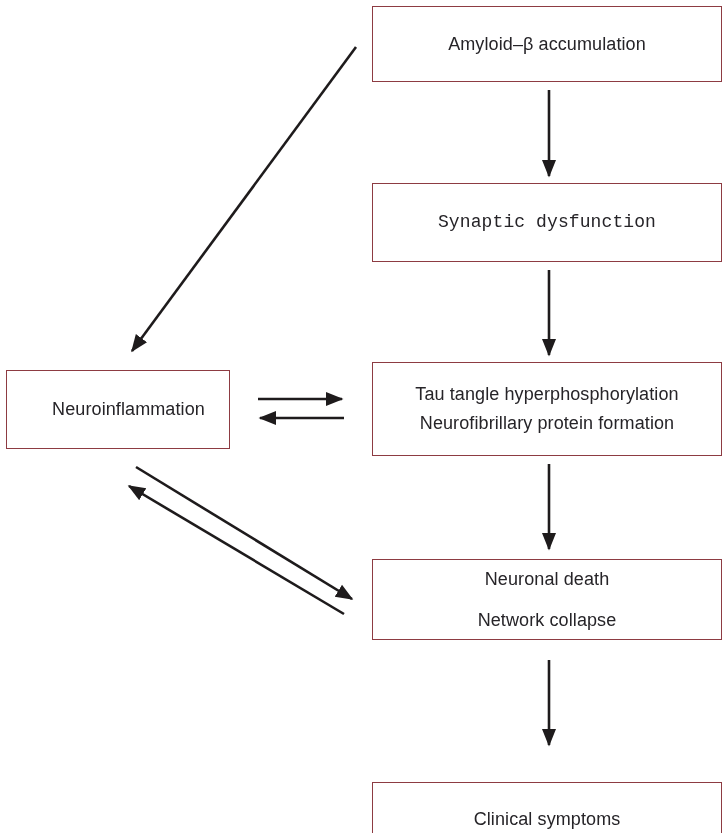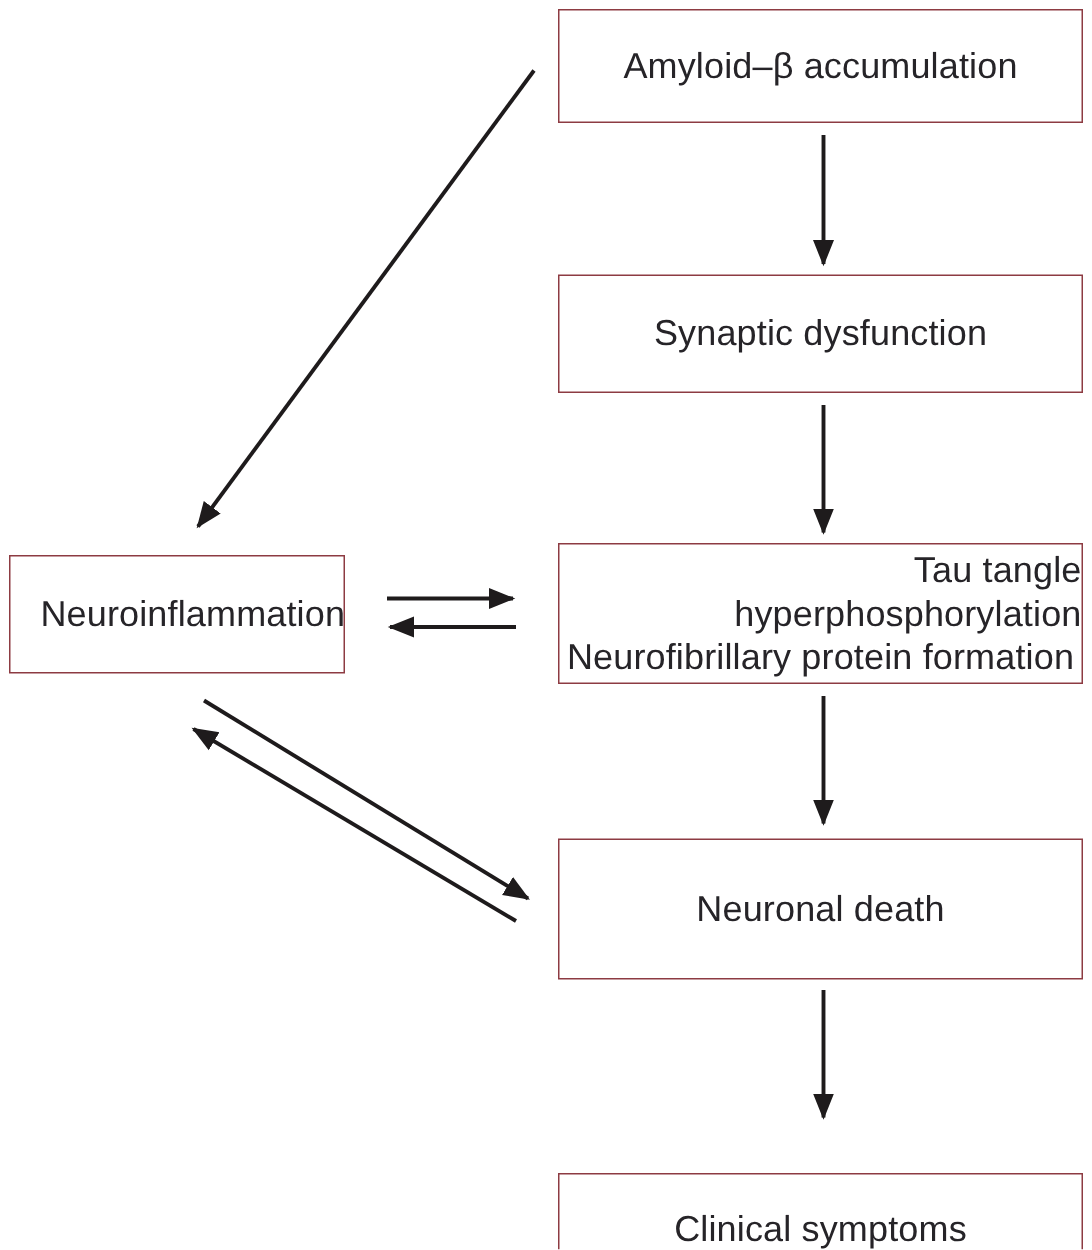--- a/index.html
+++ b/index.html
@@ -22,29 +22,29 @@
   .node {
     position: absolute;
     border: 1.5px solid var(--box-border);
     background: var(--box-bg);
     color: var(--text);
     display: flex;
     flex-direction: column;
     align-items: center;
     justify-content: center;
     text-align: right;
-    font-size: 24px;
+    font-size: 18px;
     line-height: 29px;
     letter-spacing: 0.1px;
   }
   #node-amyloid          { left: 372px; top: 6px;   width: 350px; height: 76px; }
-  #node-synaptic         { left: 372px; top: 183px; width: 350px; height: 79px; }
+  #node-synaptic         { left: 372px; top: 183px; width: 350px; height: 79px; font-family: Liberation Mono, monospace; }
   #node-tau              { left: 372px; top: 362px; width: 350px; height: 94px; }
   #node-neuroinflammation{ left: 6px;   top: 370px; width: 224px; height: 79px; padding-left: 21px; }
-  #node-neuronal         { left: 372px; top: 559px; width: 350px; height: 94px; gap: 12px; }
+  #node-neuronal         { left: 372px; top: 559px; width: 350px; height: 81px; gap: 12px; }
   #node-clinical         { left: 372px; top: 754px; width: 350px; height: 75px; margin-top: 28px; }
   .arrows {
     position: absolute;
     left: 0; top: 0;
     width: 728px; height: 833px;
     pointer-events: none;
   }
   .arrow-line {
     stroke: var(--arrow);
     stroke-width: 2.6;
@@ -90,19 +90,20 @@
     <span>Tau tangle hyperphosphorylation</span>
     <span>Neurofibrillary protein formation</span>
   </div>
 
   <div class="node" id="node-neuroinflammation">
     <span>Neuroinflammation</span>
   </div>
 
   <div class="node" id="node-neuronal">
     <span>Neuronal death</span>
+    <span>Network collapse</span>
   </div>
 
   <div class="node" id="node-clinical">
     <span>Clinical symptoms</span>
   </div>
 
 </div>
 
 </body></html>

